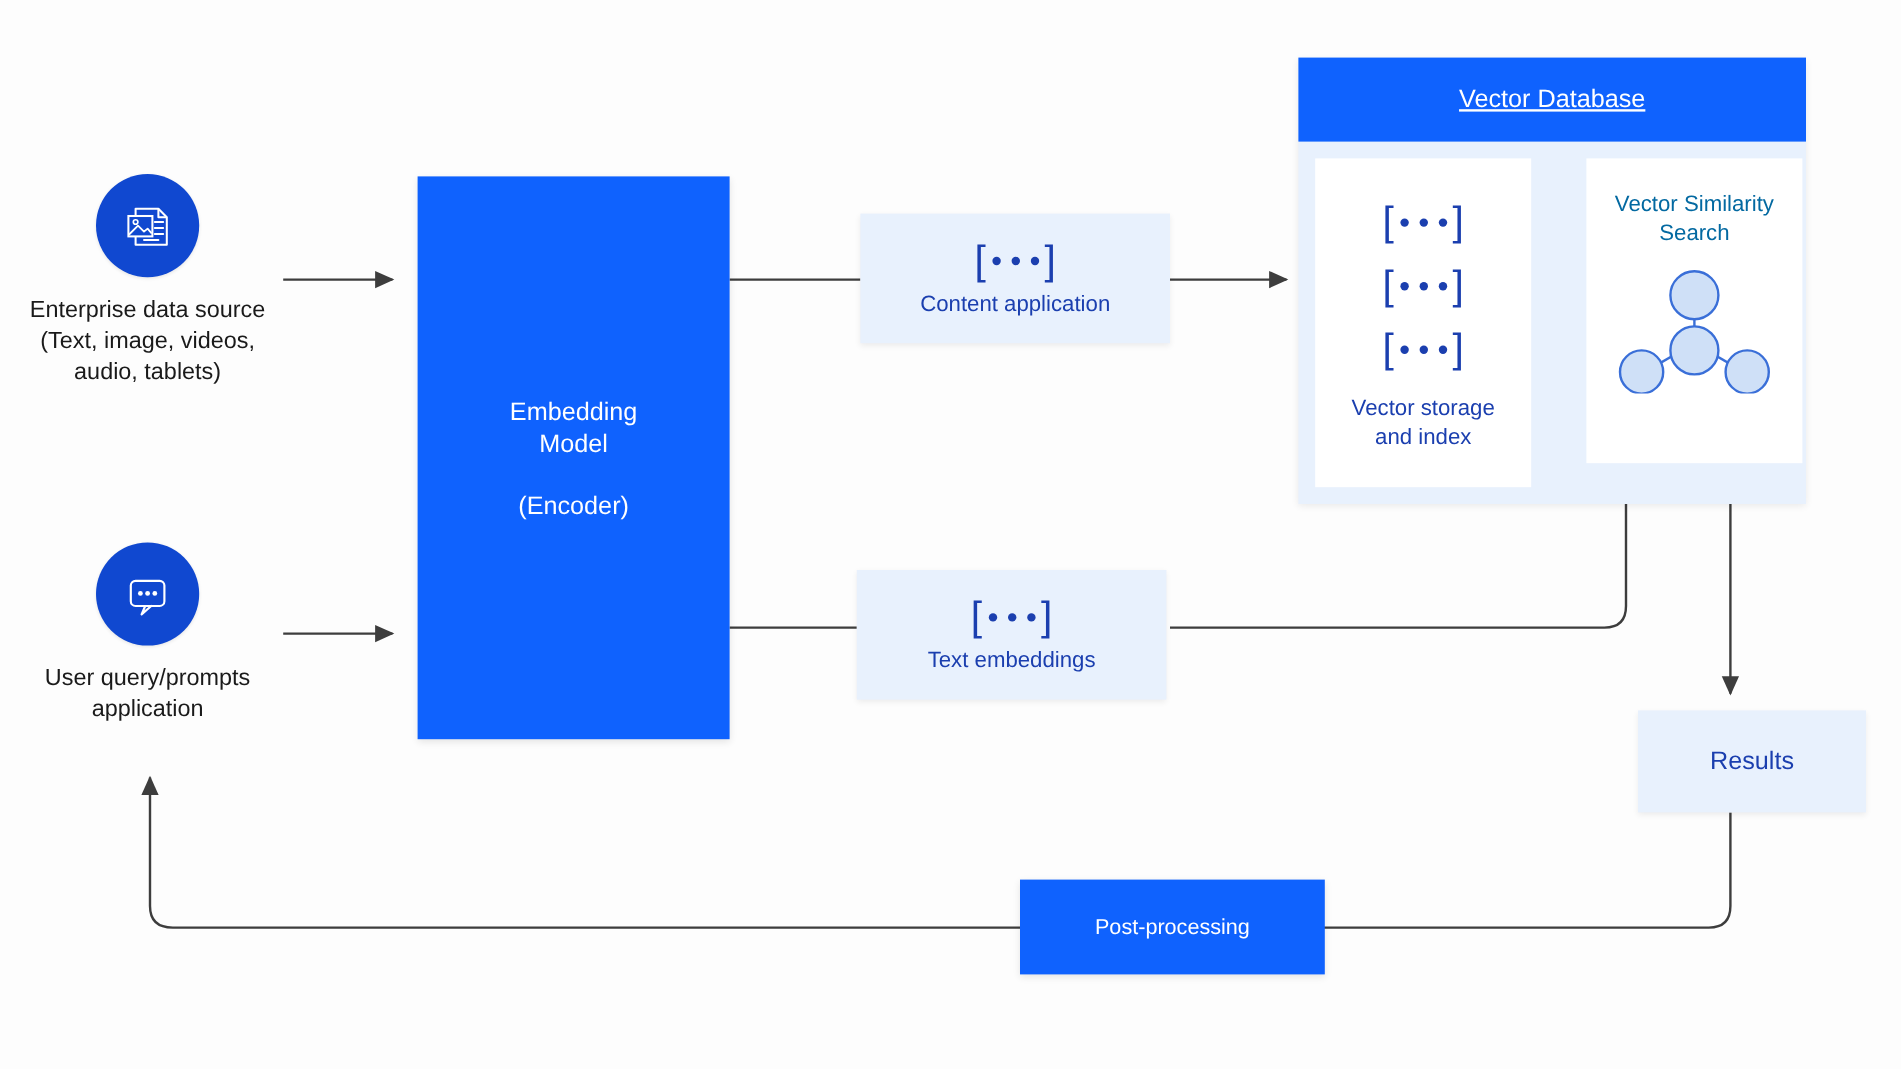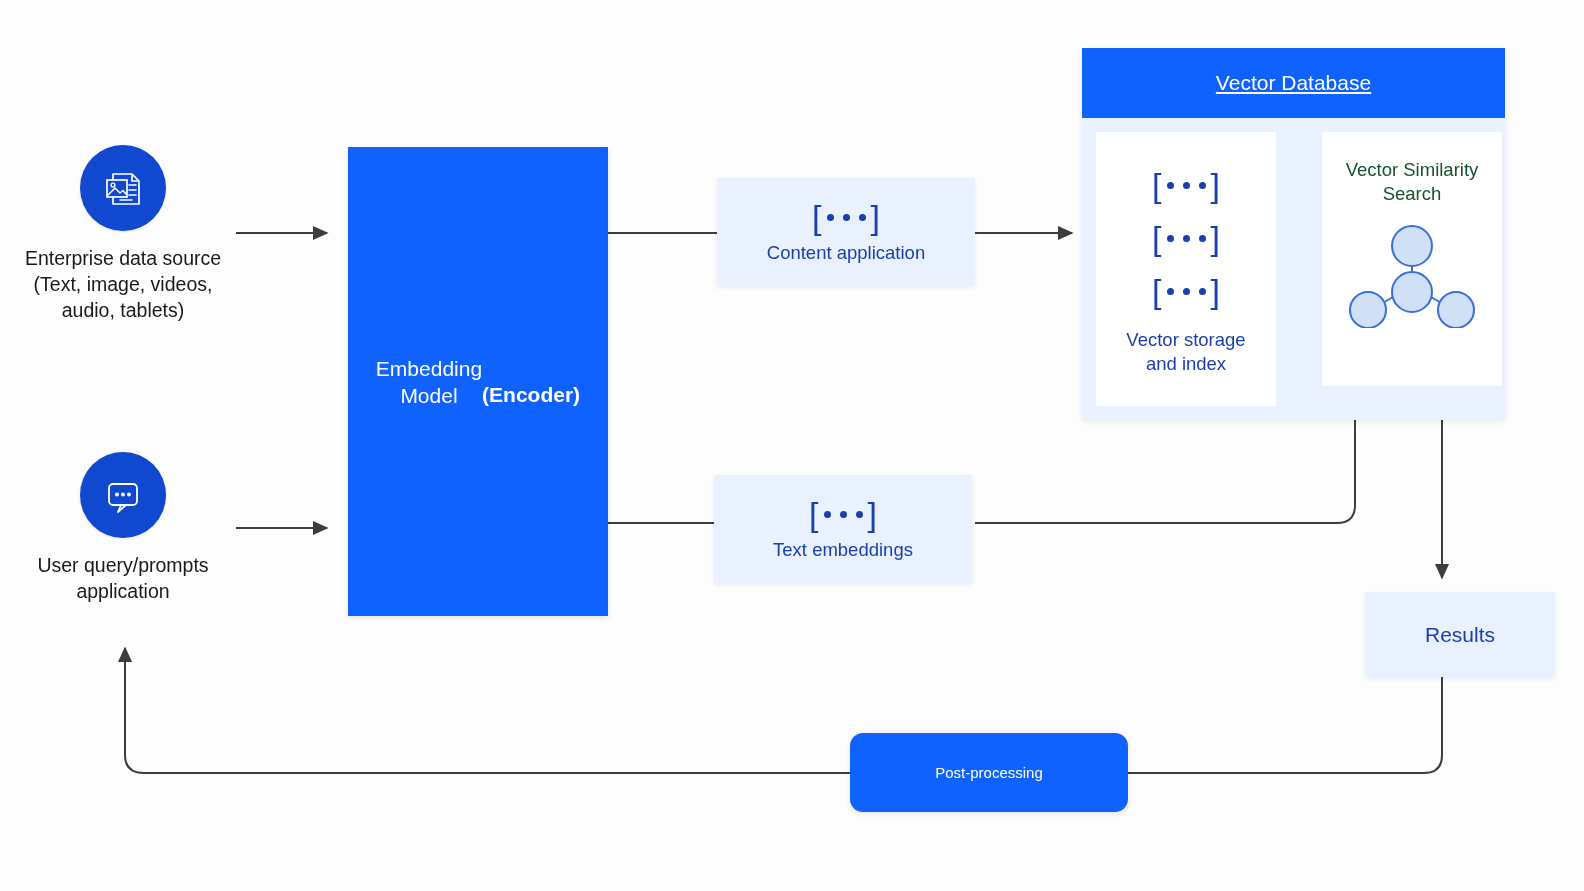--- a/index.html
+++ b/index.html
@@ -54,38 +54,37 @@
 
   
   #embedding-model {
     position: absolute;
     left: 348px;
     top: 147px;
     width: 260px;
     height: 469px;
     background: #0f62fe;
     display: flex;
-    flex-direction: row;
+    flex-direction: column;
     align-items: center;
     justify-content: center;
     box-shadow: 0 2px 6px rgba(0,0,0,0.10);
   }
   #embedding-model .em-title {
     color: #ffffff;
     font-size: 21px;
     line-height: 27px;
     text-align: center;
     white-space: pre-line;
   }
   #embedding-model .em-sub {
     color: #ffffff;
     font-size: 21px;
     margin-top: 26px;
     text-align: right;
-    font-weight: bold;
   }
 
   
   .embed-box {
     position: absolute;
     width: 258px;
     height: 108px;
     background: #e8f1fd;
     display: flex;
     flex-direction: column;
@@ -184,21 +183,21 @@
     height: 254px;
     display: flex;
     flex-direction: column;
     align-items: center;
     padding-top: 26px;
     box-sizing: border-box;
   }
   #similarity-panel .ss-label {
     font-size: 18.5px;
     line-height: 24px;
-    color: #14532d;
+    color: #0369a1;
     text-align: center;
     white-space: pre-line;
   }
   #similarity-panel .graph {
     margin-top: 18px;
   }
 
   
   #results-box {
     position: absolute;
@@ -212,30 +211,29 @@
     justify-content: center;
     font-size: 21px;
     color: #1b3faf;
     box-shadow: 0 2px 5px rgba(0,0,0,0.07);
     margin-left: 20px;
   }
   #postprocessing-box {
     position: absolute;
     left: 850px;
     top: 733px;
-    width: 278px;
+    width: 254px;
     height: 79px;
     background: #0f62fe;
     display: flex;
     align-items: center;
     justify-content: center;
-    font-size: 15px;
+    font-size: 18px;
     color: #ffffff;
     box-shadow: 0 2px 6px rgba(0,0,0,0.10);
-    border-radius: 13px;
   }
 </style>
 </head>
 <body>
 
 <div id="canvas">
 
   <svg id="wires" viewBox="0 0 1584 891">
     <defs>
       <marker id="arrow" markerWidth="9" markerHeight="9" refX="7.2" refY="4.5" orient="auto">

